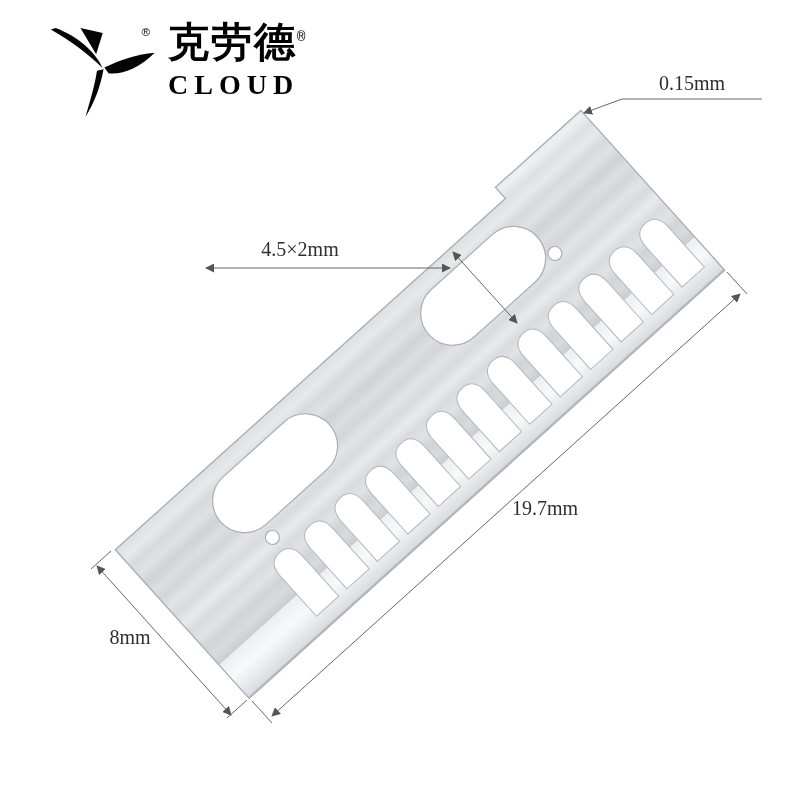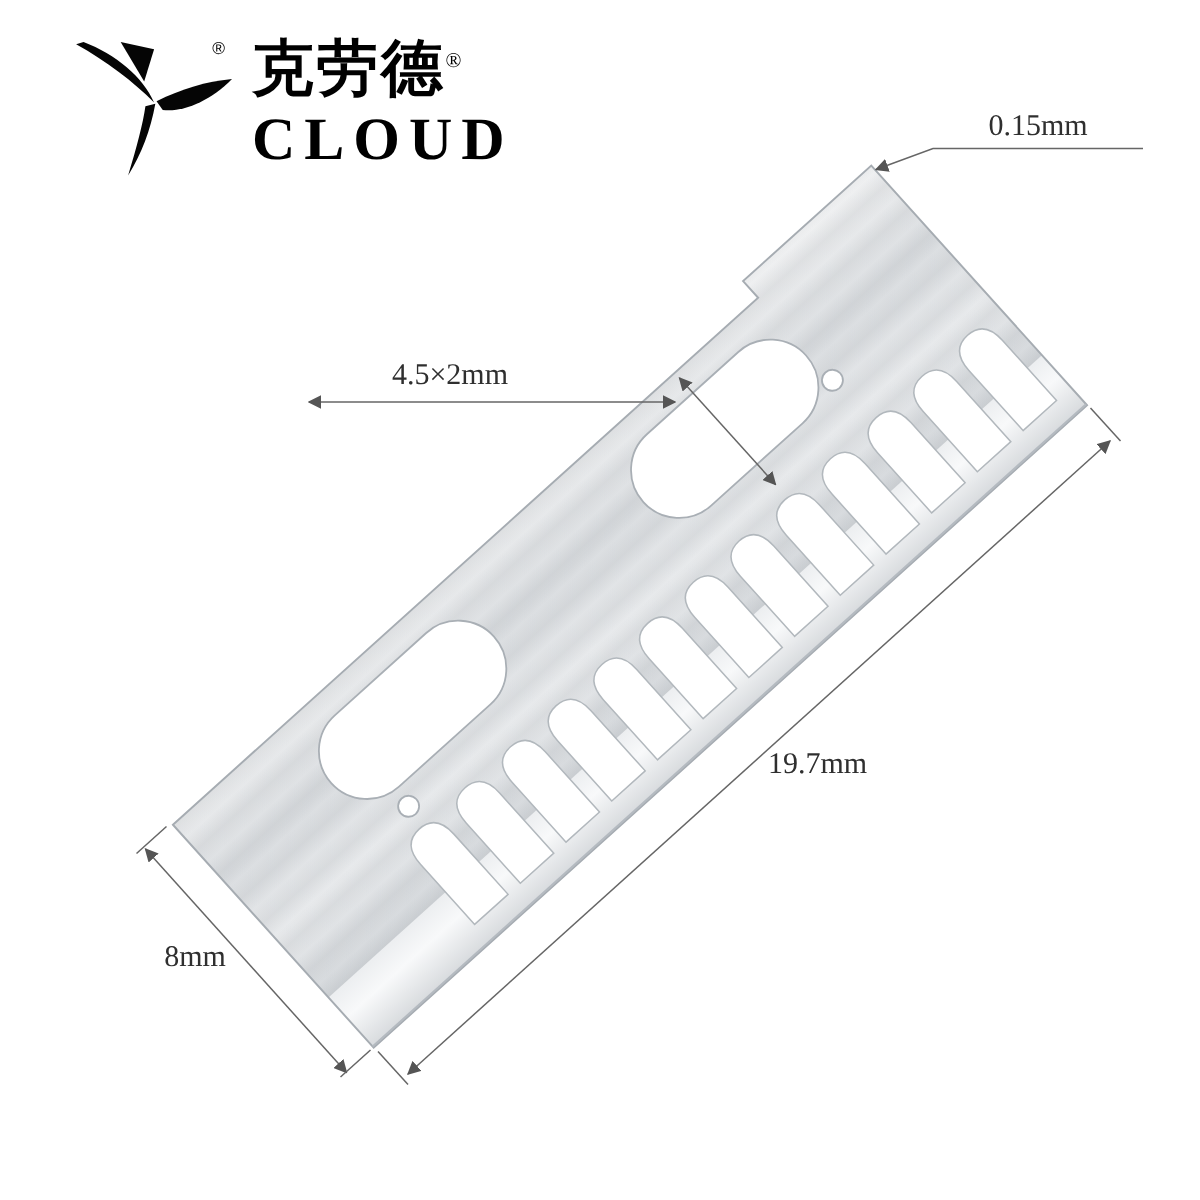--- a/index.html
+++ b/index.html
@@ -9,26 +9,27 @@
   }
   
   .logo{
     position:absolute;top:16px;left:26px;
     display:flex;align-items:flex-start;
   }
   .bird{width:132px;height:108px;display:block;}
   .brand-text{margin-left:10px;margin-top:8px;color:#000;}
   .brand-text .cn{
     font-size:41px;font-weight:700;letter-spacing:2px;line-height:1.05;
-    font-family:Liberation Serif, serif;
+    font-family:Liberation Mono, monospace;
+    text-align:center;
   }
   .brand-text .cn sup{font-size:14px;font-weight:400;vertical-align:super;}
   .brand-text .en{
     font-family:"Liberation Serif", serif;
-    font-size:40px;font-weight:700;letter-spacing:6px;margin-top:2px;
+    font-size:28px;font-weight:700;letter-spacing:6px;margin-top:2px;
   }
   
   svg.scene{position:absolute;left:0;top:0;width:800px;height:800px;}
   .dim-text{
     font-family:"Liberation Serif", serif;
     font-size:20px;fill:#2f2f2f;
   }
   .reg-mark{font-size:14px;fill:#000;font-family:"Liberation Sans",sans-serif;}
 </style>
 </head>

